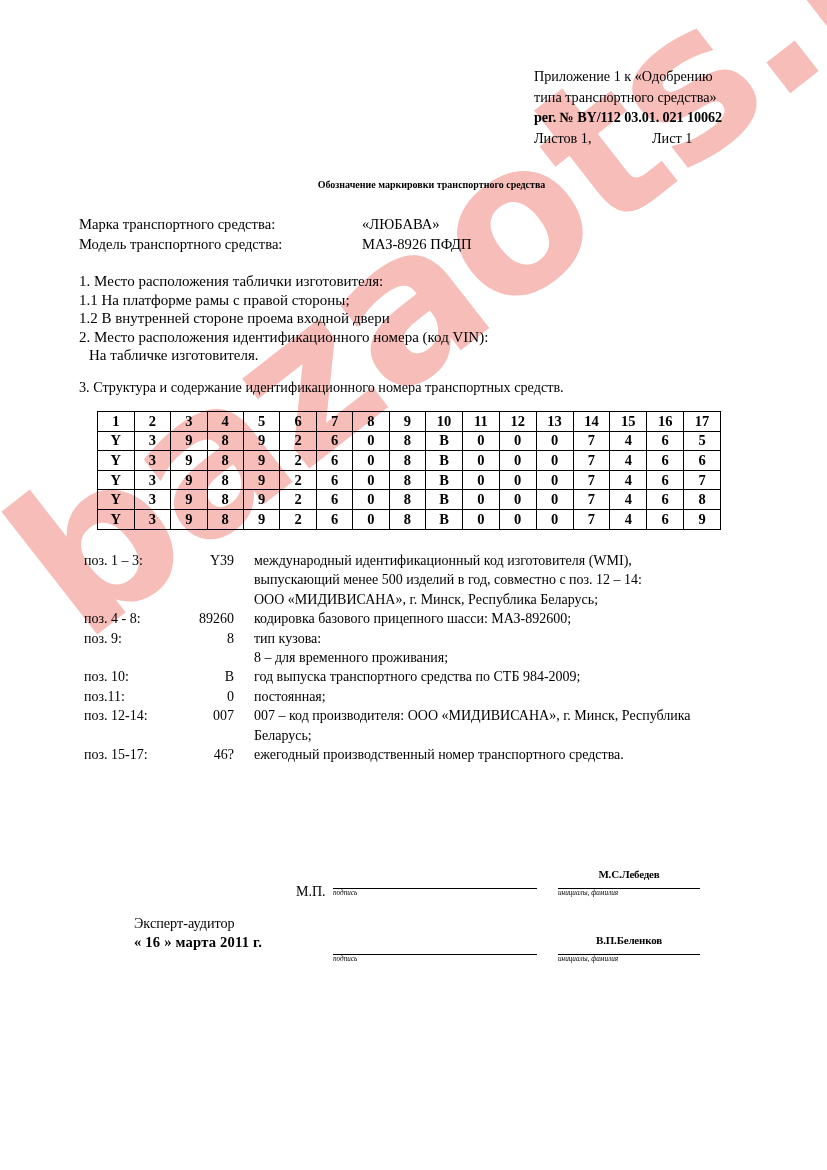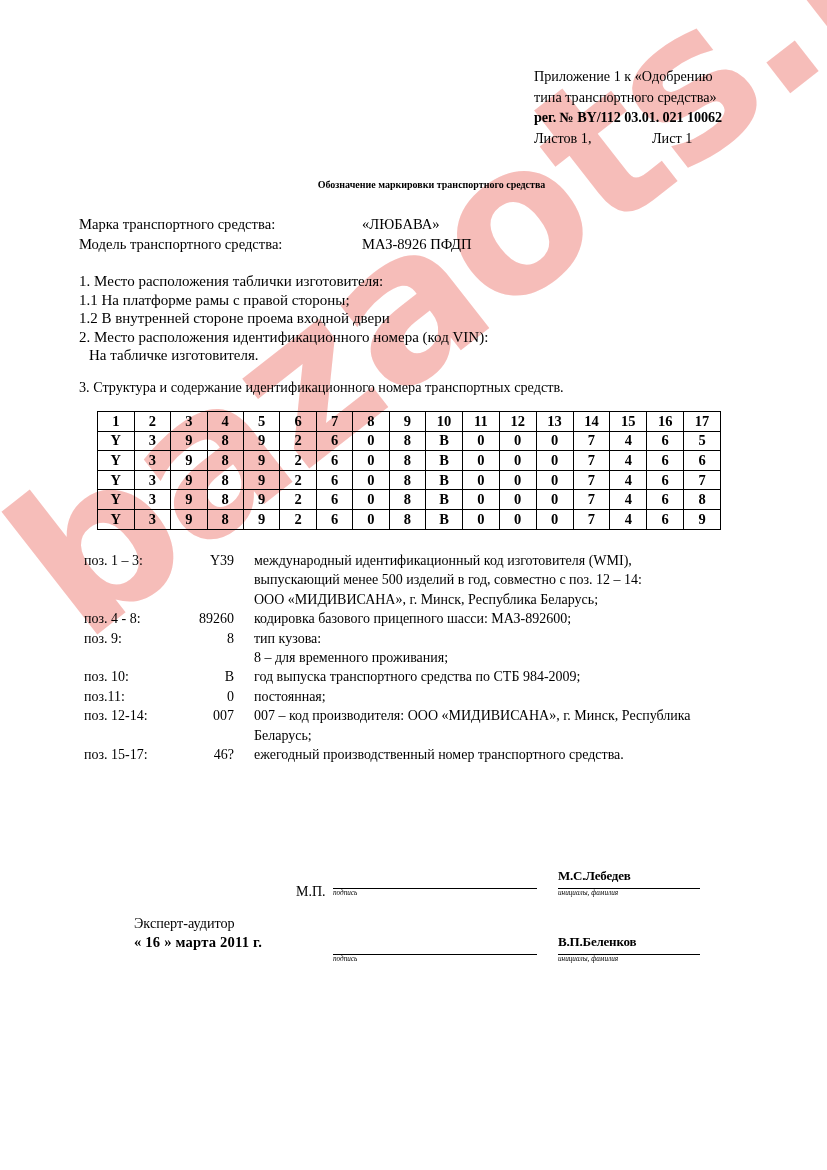--- a/index.html
+++ b/index.html
@@ -184,22 +184,22 @@
   }
   .sig-cap {
     position: absolute;
     font-style: italic;
     font-family: "Liberation Serif", serif;
     font-size: 7.2px;
   }
   .sig-name {
     position: absolute;
     font-weight: bold;
-    font-size: 13px;
-    text-align: left;
+    font-size: 11px;
+    text-align: center;
     letter-spacing: -0.2px;
   }
 
   
   .line-sig   { left: 199px; width: 204px; top: 40px; }
   .cap-sig    { left: 199px; width: 204px; top: 41px; }
   .line-name  { left: 424px; width: 142px; top: 40px; }
   .cap-name   { left: 424px; width: 142px; top: 41px; }
   .name-text  { left: 424px; width: 142px; top: 20px; }
 

